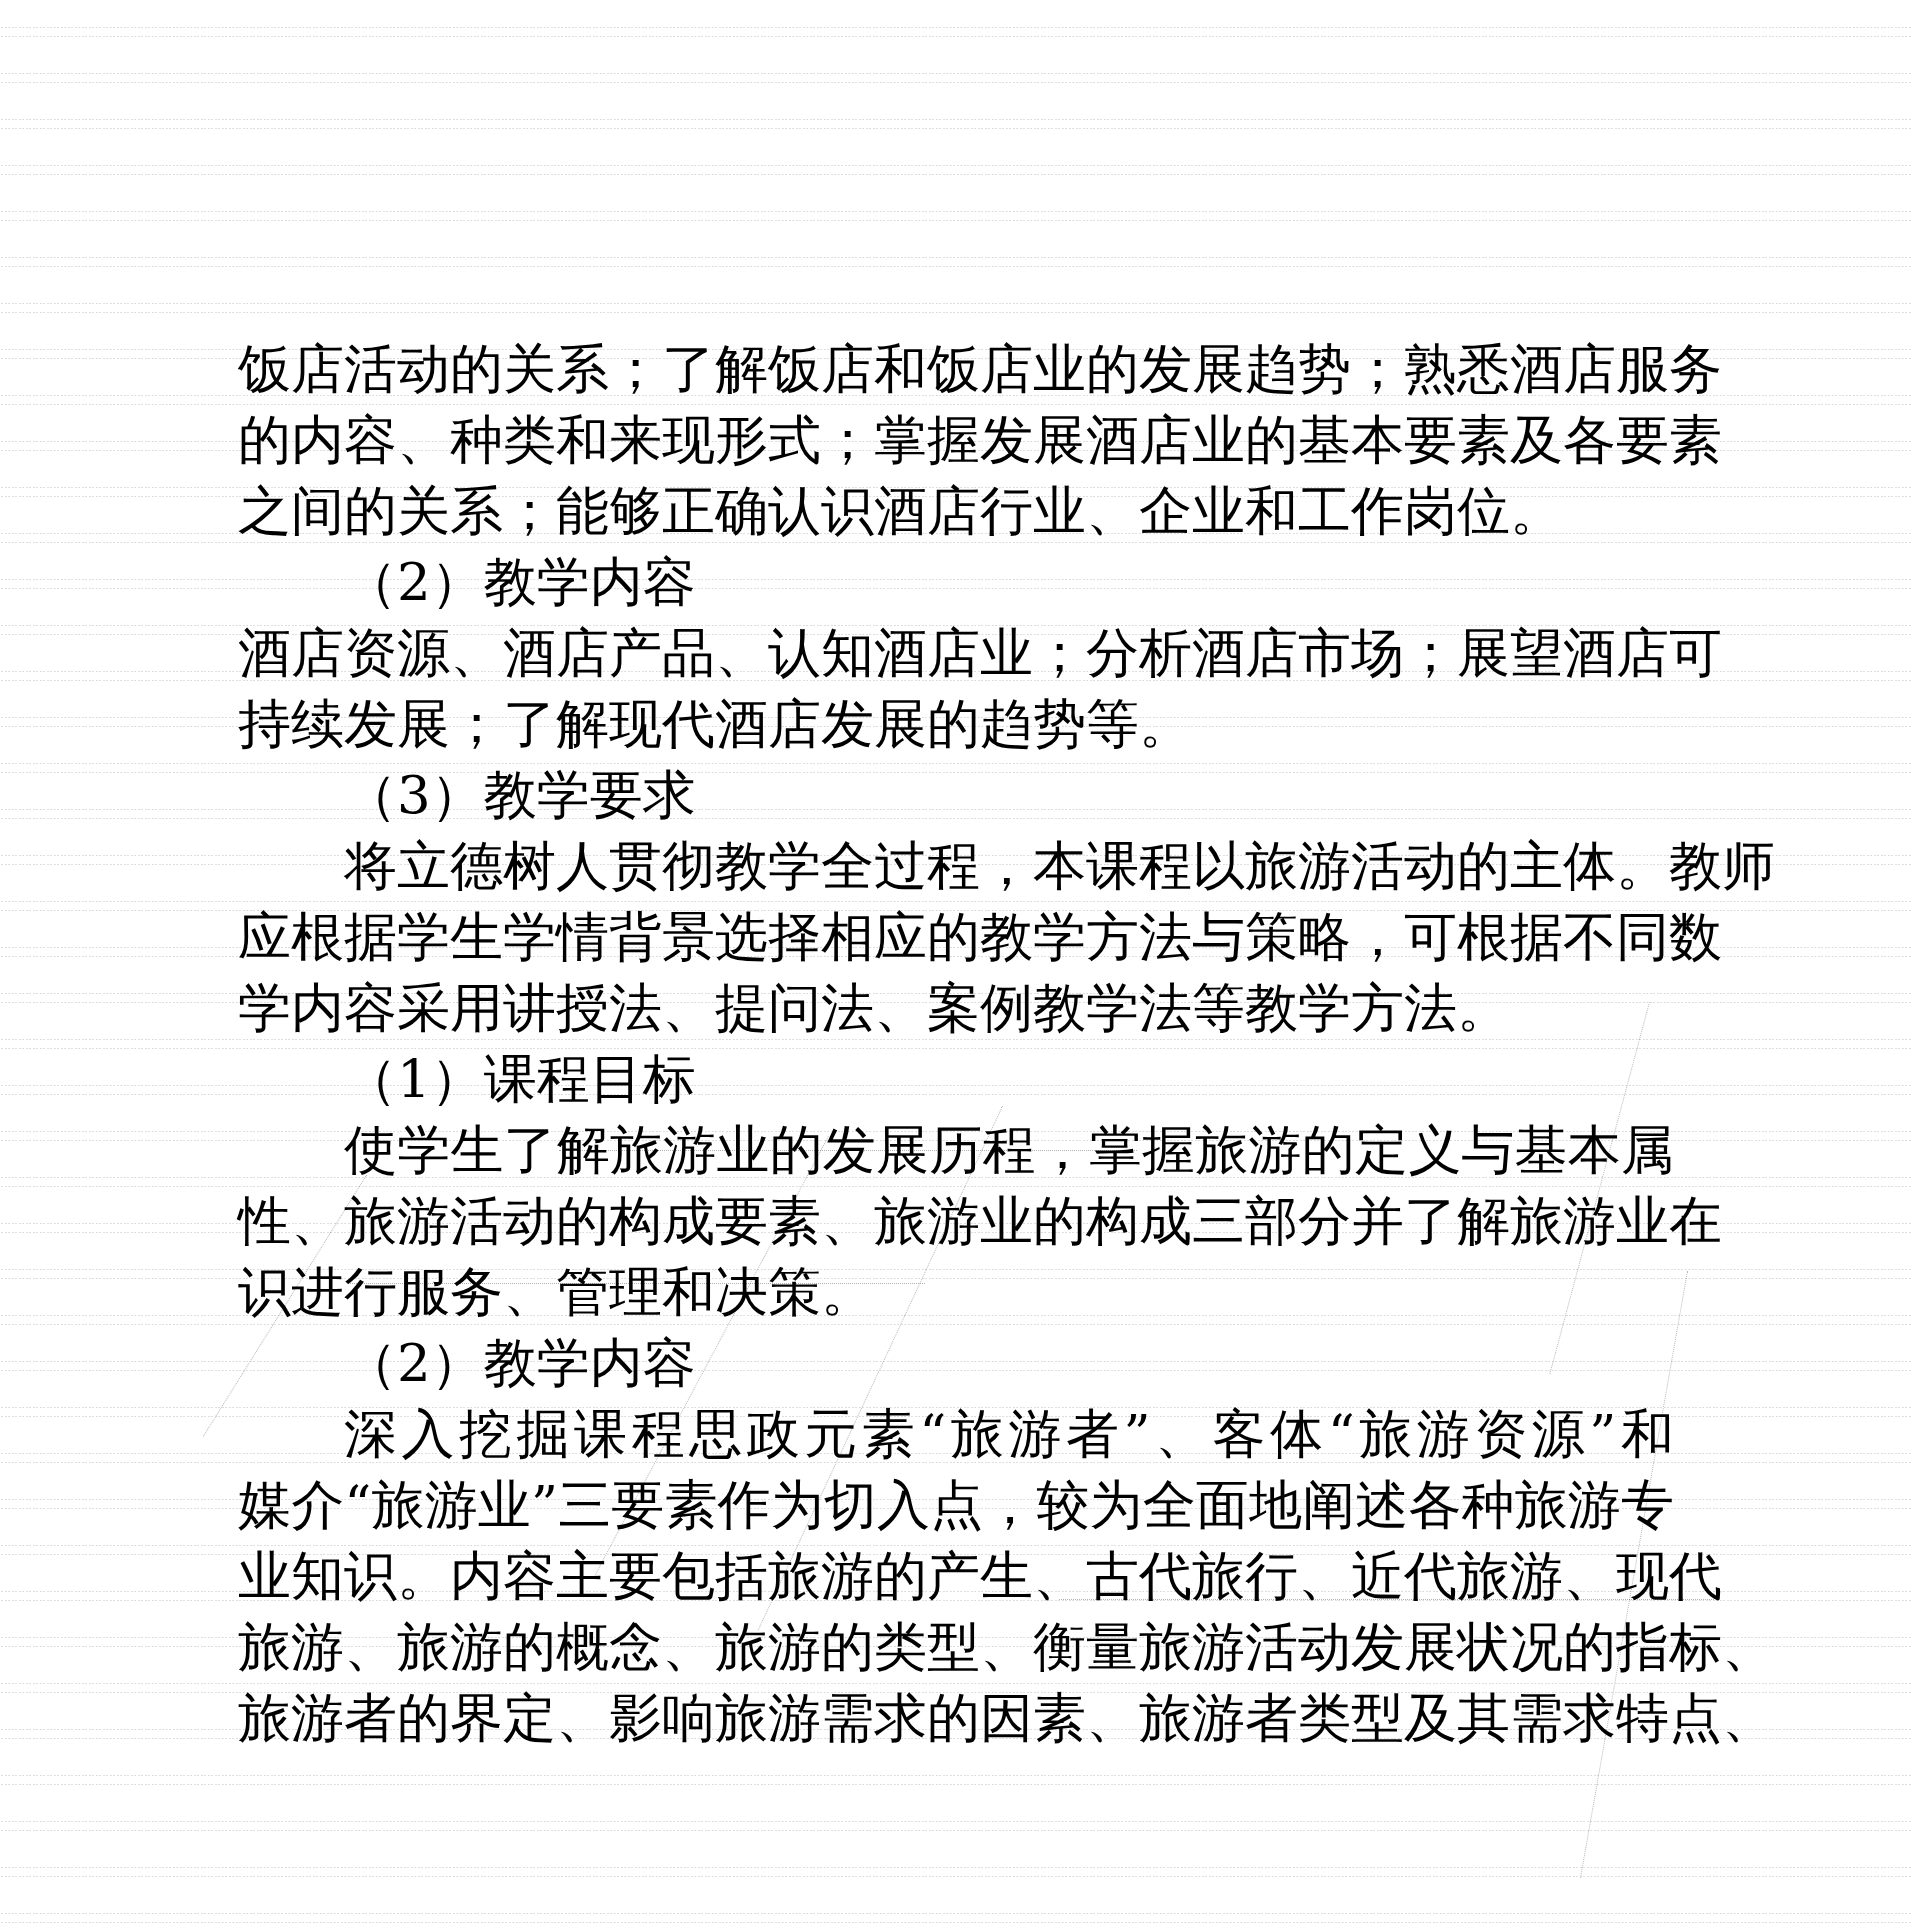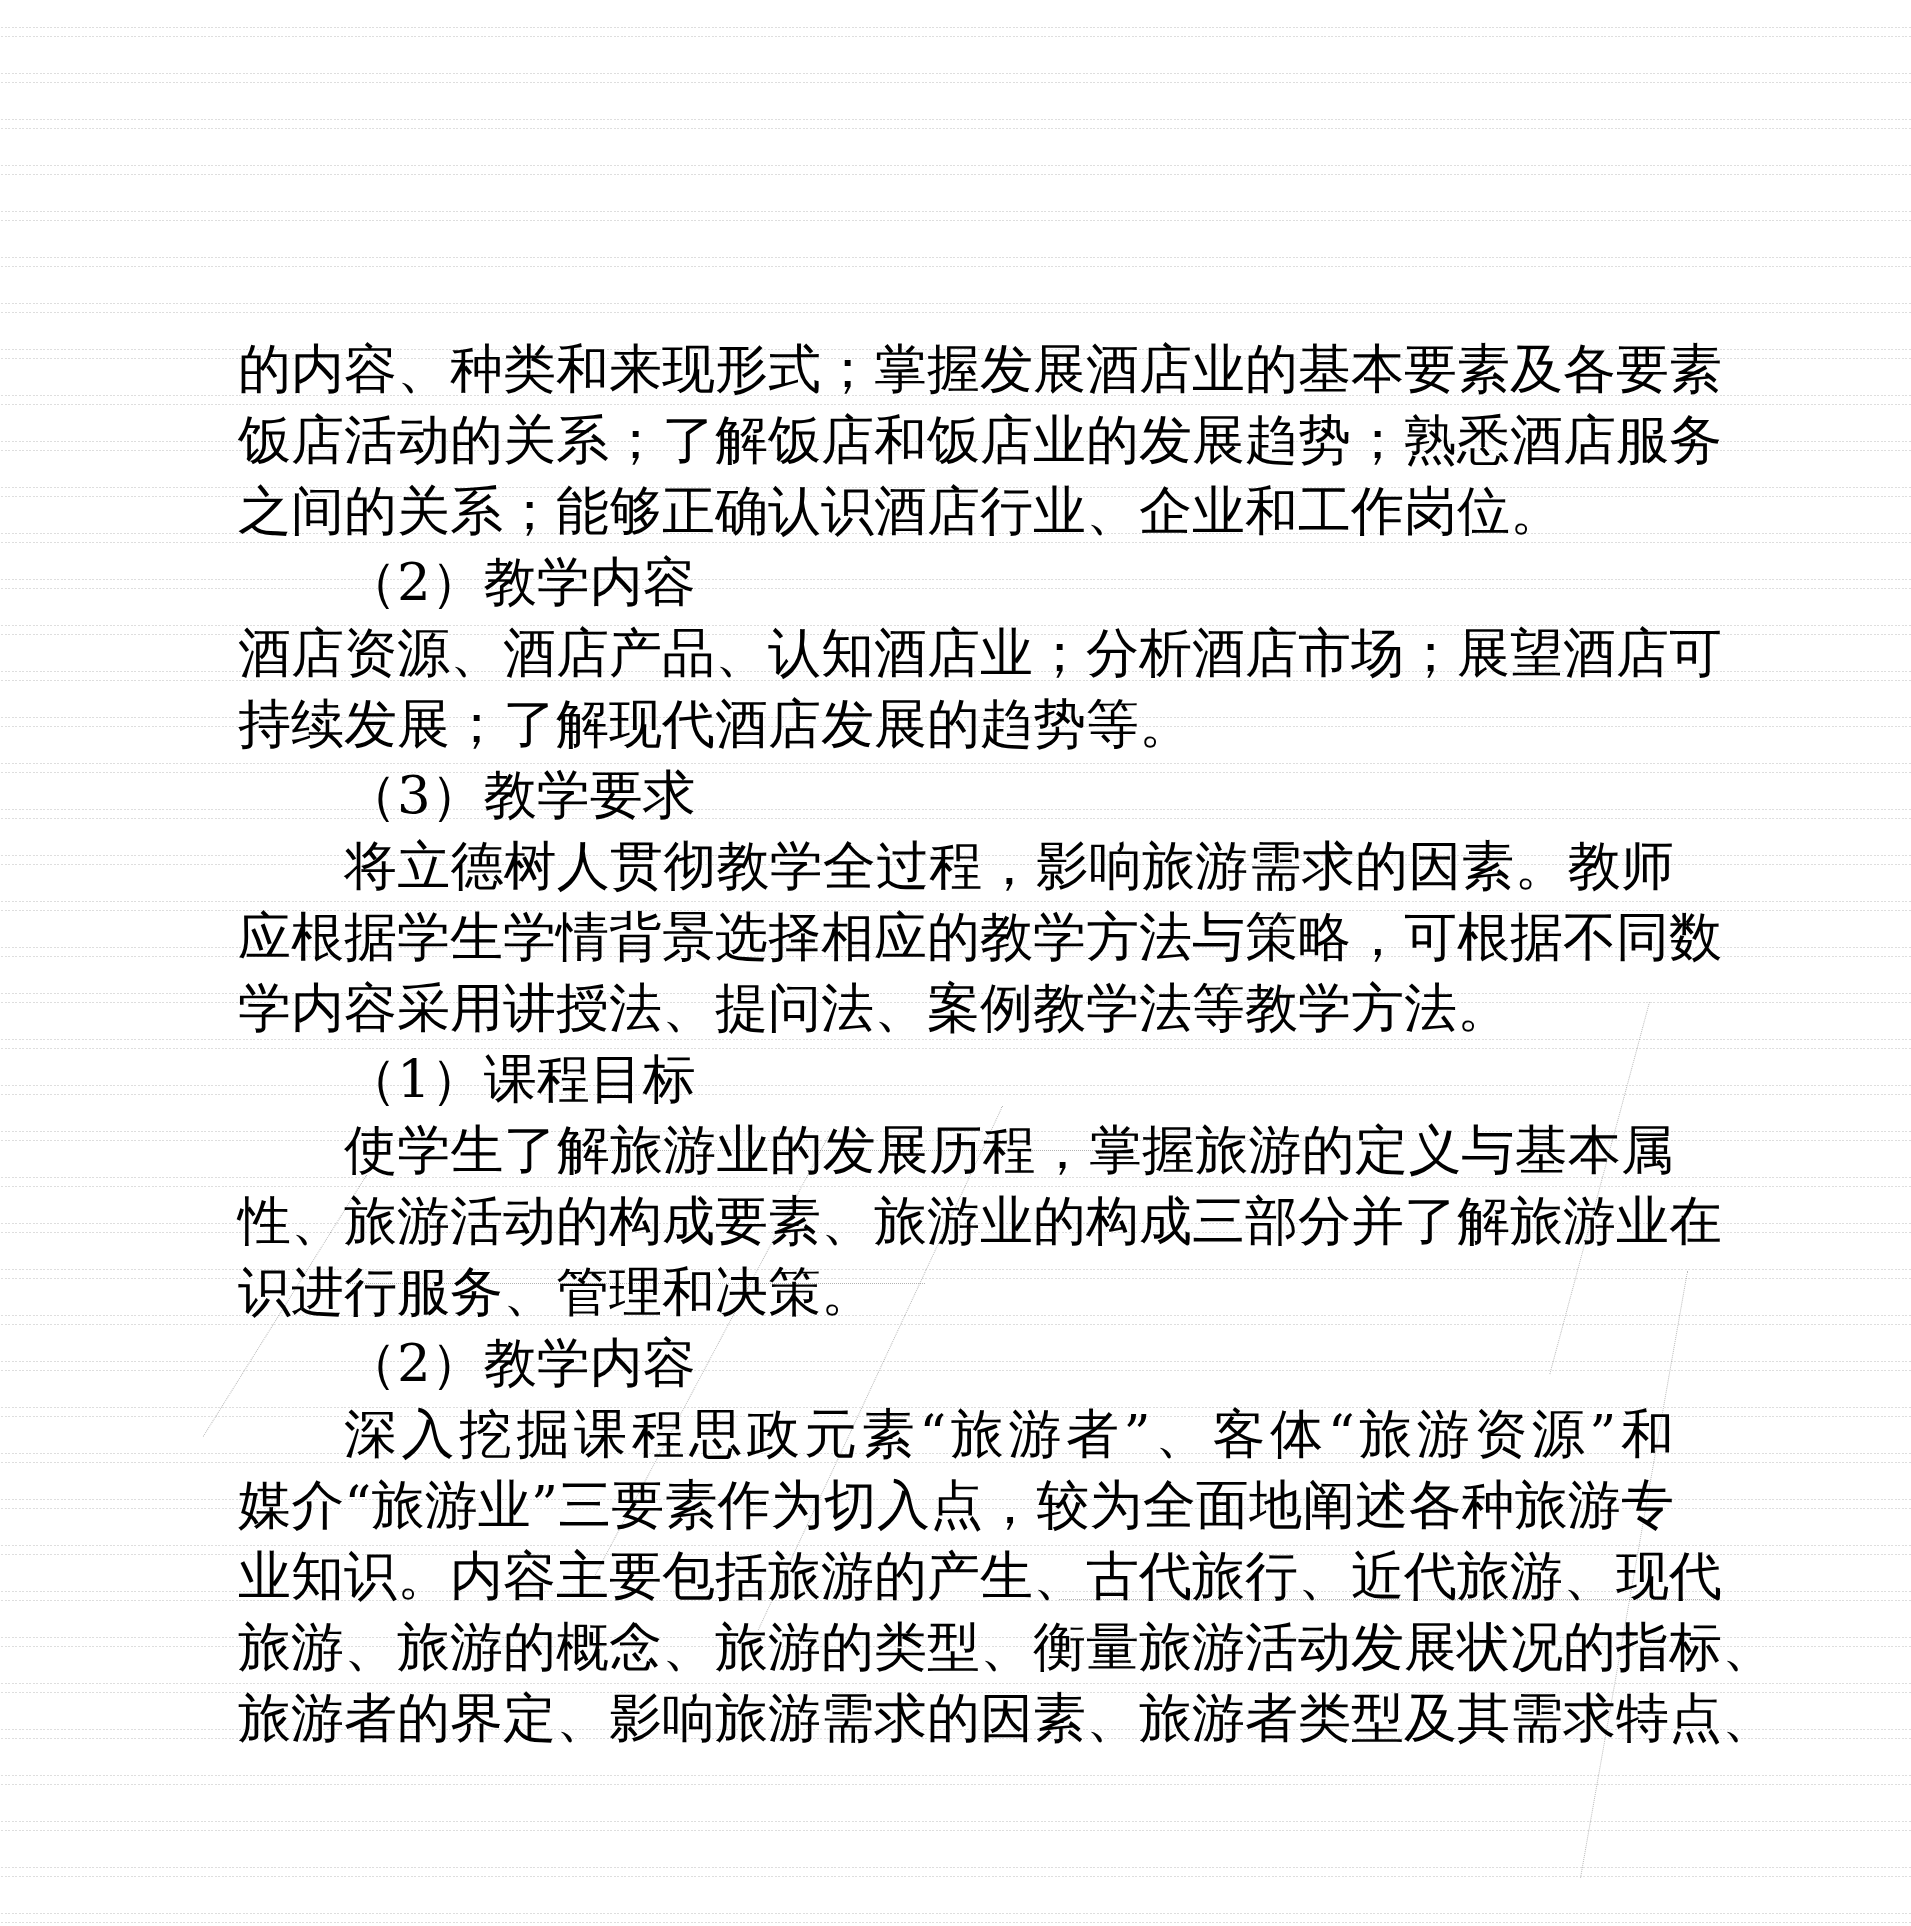--- a/index.html
+++ b/index.html
@@ -66,28 +66,28 @@
   <div class="diag" style="left:828px; top:1136px; height:501px; transform:rotate(28deg);"></div>
   <div class="diag" style="left:366px;  top:1175px; height:308px;  transform:rotate(32deg);"></div>
   <div class="diag" style="left:1649px; top:1002px; height:385px; transform:rotate(15deg);"></div>
   <div class="diag" style="left:1687px; top:1271px; height:616px; transform:rotate(10deg);"></div>
 
   <div class="hline" style="left:559px; top:1150px; width:578px;"></div>
   <div class="hline" style="left:347px;  top:1283px; width:578px;"></div>
   <div class="hline" style="left:1059px; top:1599px; width:655px;"></div>
 
   <div class="textblock">
+    <div class="line j">饭店活动的关系；了解饭店和饭店业的发展趋势；熟悉酒店服务</div>
     <div class="line j">的内容、种类和来现形式；掌握发展酒店业的基本要素及各要素</div>
-    <div class="line j">饭店活动的关系；了解饭店和饭店业的发展趋势；熟悉酒店服务</div>
     <div class="line">之间的关系；能够正确认识酒店行业、企业和工作岗位。</div>
     <div class="line ind">（2）教学内容</div>
     <div class="line j">酒店资源、酒店产品、认知酒店业；分析酒店市场；展望酒店可</div>
     <div class="line">持续发展；了解现代酒店发展的趋势等。</div>
     <div class="line ind">（3）教学要求</div>
-    <div class="line ind j">将立德树人贯彻教学全过程，影响旅游需求的因素。教师</div>
+    <div class="line ind j">将立德树人贯彻教学全过程，本课程以旅游活动的主体。教师</div>
     <div class="line j">应根据学生学情背景选择相应的教学方法与策略，可根据不同数</div>
     <div class="line">学内容采用讲授法、提问法、案例教学法等教学方法。</div>
     <div class="line ind">（1）课程目标</div>
     <div class="line ind j">使学生了解旅游业的发展历程，掌握旅游的定义与基本属</div>
     <div class="line j">性、旅游活动的构成要素、旅游业的构成三部分并了解旅游业在</div>
     <div class="line">识进行服务、管理和决策。</div>
     <div class="line ind">（2）教学内容</div>
     <div class="line ind j">深入挖掘课程思政元素“旅游者”、客体“旅游资源”和</div>
     <div class="line j">媒介“旅游业”三要素作为切入点，较为全面地阐述各种旅游专</div>
     <div class="line j">业知识。内容主要包括旅游的产生、古代旅行、近代旅游、现代</div>

